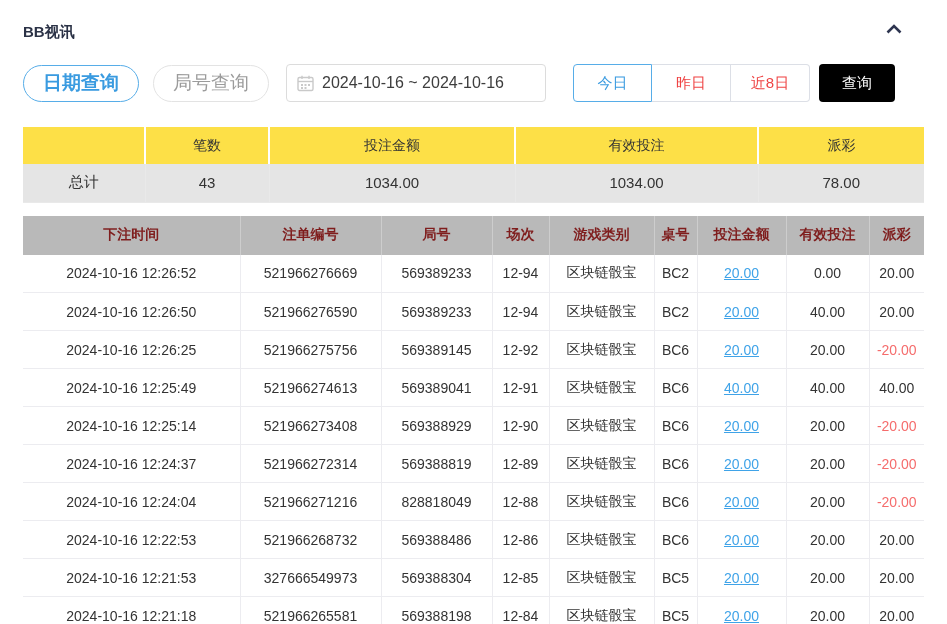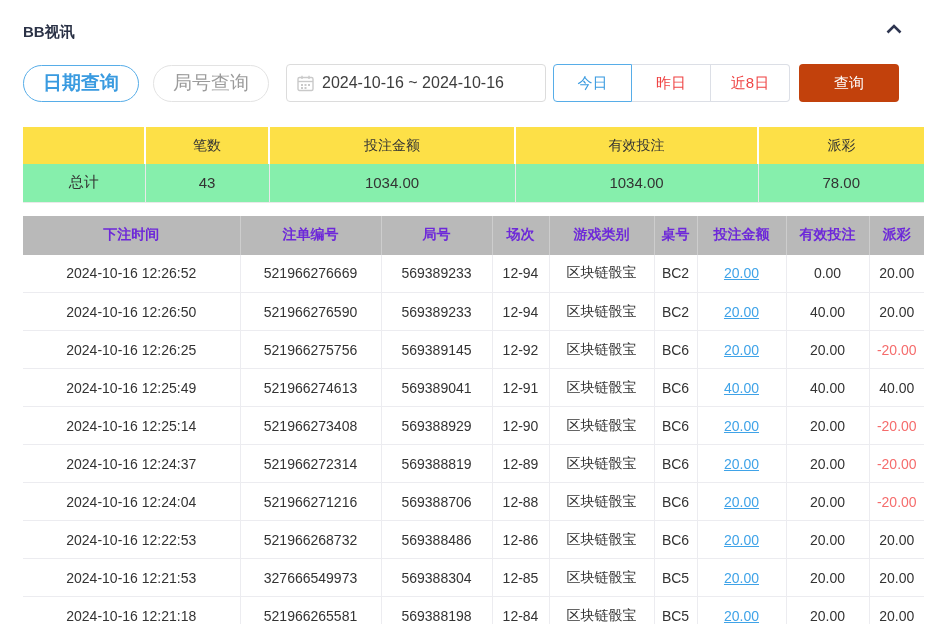--- a/index.html
+++ b/index.html
@@ -13,38 +13,38 @@
   .chevron-btn { width: 24px; height: 24px; display: flex; align-items: center; justify-content: center; cursor: pointer; margin-right: 18px; }
 
   
   .filter-row { margin-top: 22px; display: flex; align-items: center; height: 38px; }
   .pill { height: 37px; padding: 0 19px; border-radius: 19px; background: #fff; font-size: 19px; cursor: pointer; }
   .pill.active { border: 1px solid #57ade8; color: #3a9be0; font-weight: bold; }
   .pill.inactive { border: 1px solid #e3e3e3; color: #9b9b9b; margin-left: 14px; }
   .date-input { margin-left: 17px; width: 260px; height: 38px; border: 1px solid #dcdcdc; border-radius: 4px; display: flex; align-items: center; padding: 0 10px; cursor: pointer; background: #fff; }
   .date-input .cal { display: inline-flex; margin-right: 8px; }
   .date-input .date-text { font-size: 16px; color: #3d3d3d; white-space: nowrap; }
-  .btn-group { margin-left: 7px; display: flex; }
+  .btn-group { margin-left: 27px; display: flex; }
   .qbtn { width: 79px; height: 38px; background: #fff; border: 1px solid #dcdfe6; border-left-width: 0; font-size: 15px; color: #ef4444; cursor: pointer; }
   .qbtn:first-child { border-left-width: 1px; border-radius: 4px 0 0 4px; }
   .qbtn:last-child { border-radius: 0 4px 4px 0; }
   .qbtn.active { border: 1px solid #57ade8; color: #3a9be0; position: relative; z-index: 1; }
-  .search-btn { margin-left: 9px; width: 100px; height: 38px; background: #c2410c; border: none; border-radius: 4px; color: #fff; font-size: 15px; cursor: pointer; }
+  .search-btn { margin-left: 9px; width: 76px; height: 38px; background: #000000; border: none; border-radius: 4px; color: #fff; font-size: 15px; cursor: pointer; }
 
   
   table { border-collapse: collapse; table-layout: fixed; width: 901px; }
   .summary { margin-top: 25px; }
   .summary th { height: 37px; background: #fde047; font-size: 14px; font-weight: normal; color: #333; text-align: center; border-right: 2px solid #fff; }
   .summary th:last-child { border-right: none; }
-  .summary td { height: 38px; font-size: 15px; color: #333; text-align: center; background: #86efac; border-right: 1px solid #e9e9e9; border-bottom: 1px solid #e9e9e9; }
+  .summary td { height: 38px; font-size: 15px; color: #333; text-align: center; background: #e5e5e5; border-right: 1px solid #e9e9e9; border-bottom: 1px solid #e9e9e9; }
   .summary td:last-child { border-right: none; }
 
   
   .records { margin-top: 13px; }
-  .records th { height: 39px; background: #b9b9b9; color: #6d28d9; font-size: 14px; font-weight: bold; text-align: center; border-right: 1px solid #cdcdcd; }
+  .records th { height: 39px; background: #b9b9b9; color: #7f1d1d; font-size: 14px; font-weight: bold; text-align: center; border-right: 1px solid #cdcdcd; }
   .records th:last-child { border-right: none; }
   .records td { height: 38px; font-size: 14px; color: #333; text-align: center; background: #fff; border-right: 1px solid #ececf0; border-bottom: 1px solid #ececf0; white-space: nowrap; overflow: hidden; }
   .records td:last-child { border-right: none; }
   .records td .amount-link { color: #3fa3e8; text-decoration: underline; cursor: pointer; }
   .records td.neg { color: #f56c6c; }
 </style>
 </head>
 <body>
 
 <div class="page">
@@ -203,21 +203,21 @@
           <td>12-89</td>
           <td>区块链骰宝</td>
           <td>BC6</td>
           <td><span class="amount-link">20.00</span></td>
           <td>20.00</td>
           <td class="neg">-20.00</td>
         </tr>
         <tr>
           <td>2024-10-16 12:24:04</td>
           <td>521966271216</td>
-          <td>569388706</td>
+          <td>828818049</td>
           <td>12-88</td>
           <td>区块链骰宝</td>
           <td>BC6</td>
           <td><span class="amount-link">20.00</span></td>
           <td>20.00</td>
           <td class="neg">-20.00</td>
         </tr>
         <tr>
           <td>2024-10-16 12:22:53</td>
           <td>521966268732</td>

